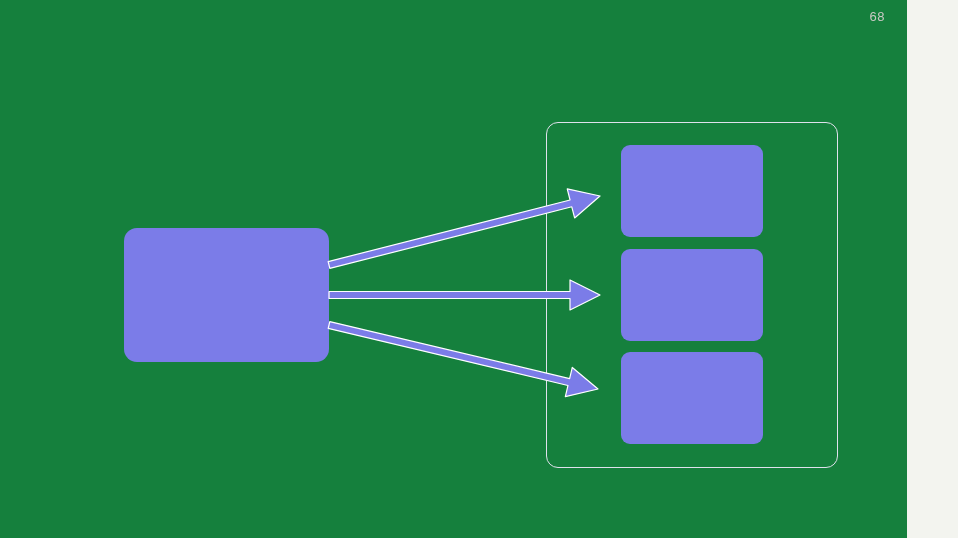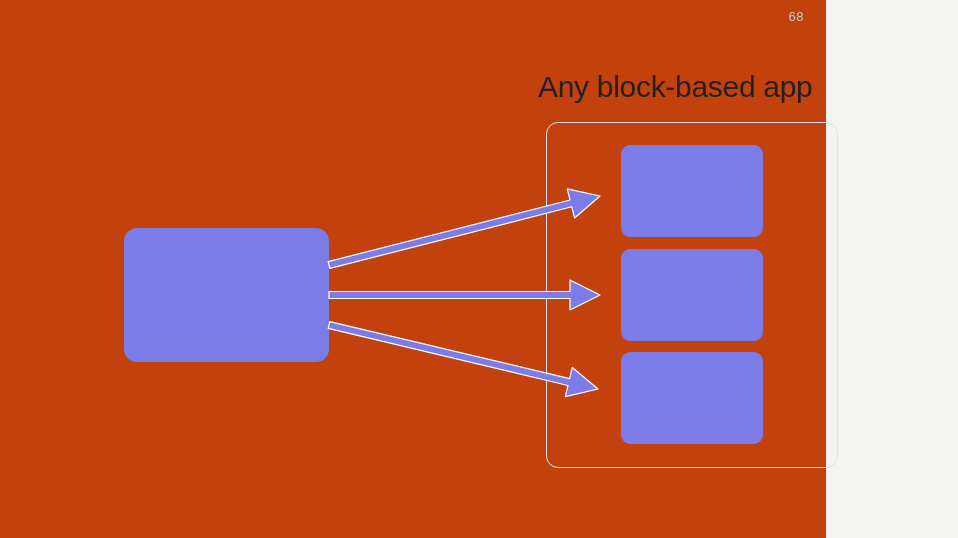--- a/index.html
+++ b/index.html
@@ -8,23 +8,23 @@
   }
   body {
     width: 958px;
     height: 538px;
     background: #f3f4ef;
     font-family: "Liberation Sans", sans-serif;
     overflow: hidden;
   }
   #slide {
     position: relative;
-    width: 826px;
+    width: 907px;
     height: 538px;
-    background: #c2410c;
+    background: #15803d;
   }
   #page-number {
     position: absolute;
     top: 9px;
     right: 22px;
     font-size: 13px;
     color: #c9c9c4;
     letter-spacing: 0.5px;
     font-family: "Liberation Sans", sans-serif;
   }
@@ -86,21 +86,20 @@
   }
 </style>
 </head>
 <body>
 
 <div id="slide">
 
   <div id="page-number">68</div>
 
 
-  <div class="heading" id="label-app-title">Any block-based app</div>
 
   <div id="source-block"></div>
 
   <div id="app-container">
   </div>
 
   <div class="app-block" id="app-block-1"></div>
   <div class="app-block" id="app-block-2"></div>
   <div class="app-block" id="app-block-3"></div>
 

